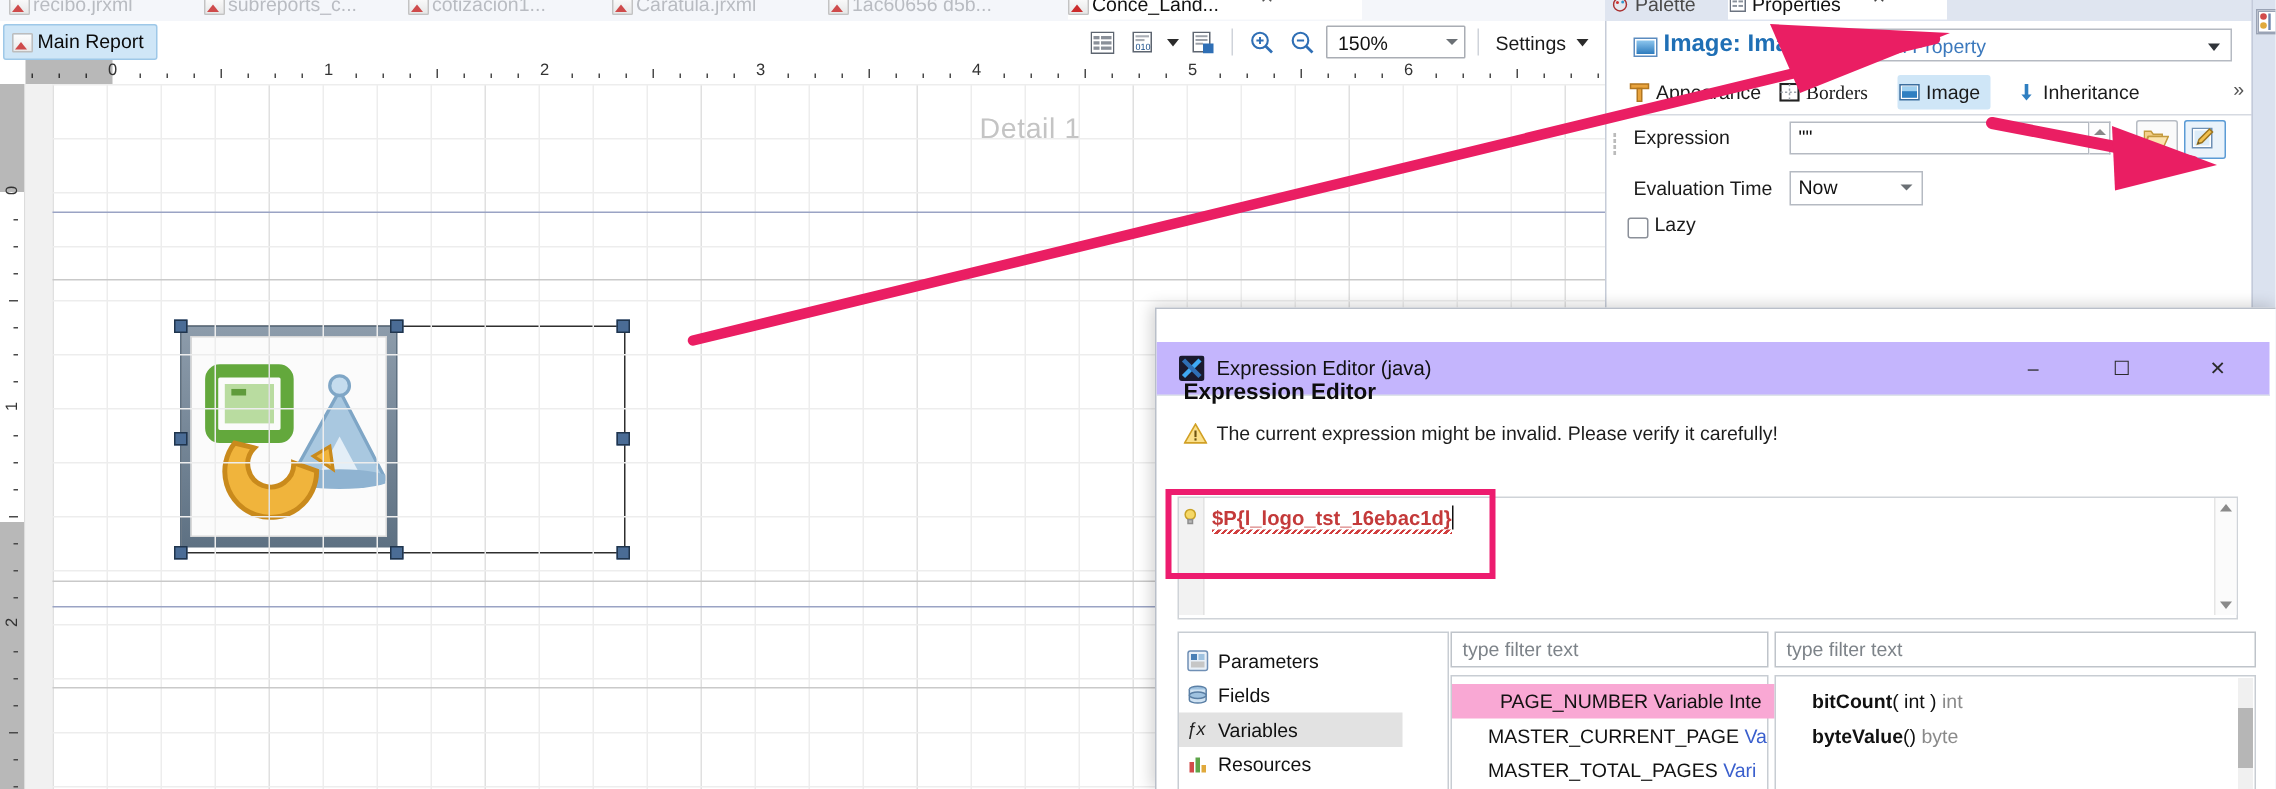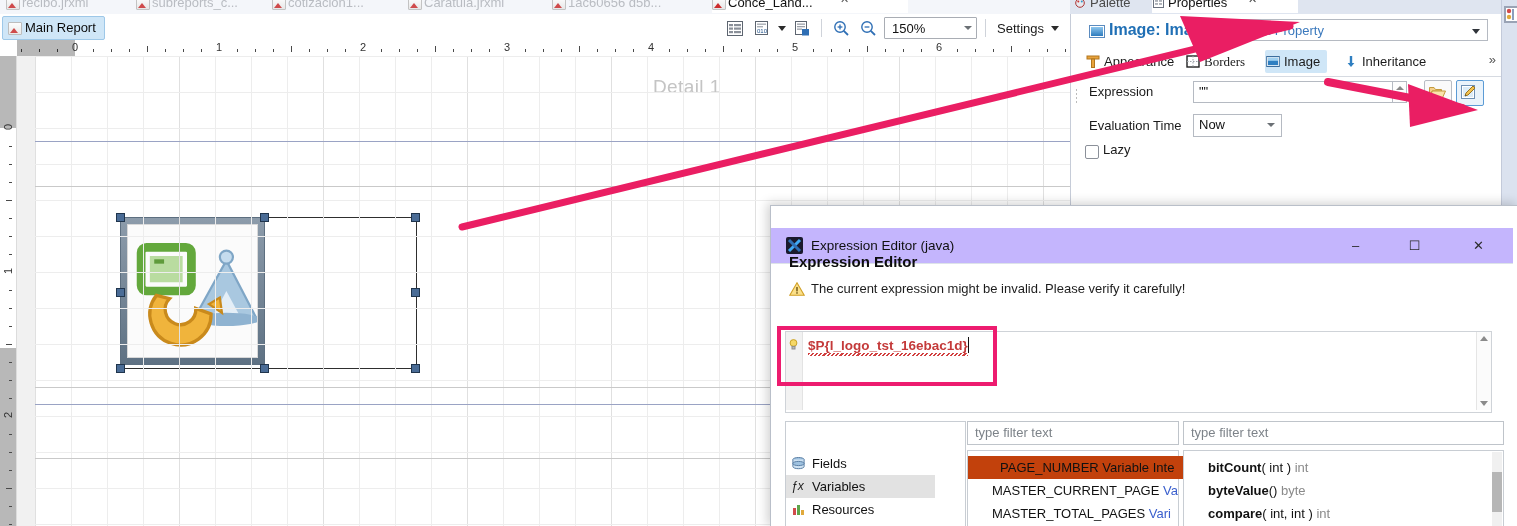--- a/index.html
+++ b/index.html
@@ -222,21 +222,21 @@
   
   .pane{position:absolute;border:1px solid #c8cdd3;background:#fff;box-sizing:border-box;}
   .filterbox{
     position:absolute;border:1px solid #bfc4ca;background:#fff;box-sizing:border-box;
     font-size:13px;color:#7d8389;line-height:22px;padding-left:7px;
   }
   .catrow{position:absolute;left:0;height:23px;line-height:23px;font-size:13px;color:#111;padding-left:26px;white-space:nowrap;}
   .catrow.sel{background:#e2e2e2;}
   .catico{position:absolute;left:5px;top:4px;width:15px;height:15px;}
   .listrow{position:absolute;height:23px;line-height:23px;font-size:13px;color:#111;padding-left:24px;white-space:nowrap;overflow:hidden;}
-  .listrow.sel{background:#c2410c;padding-left:32px;}
+  .listrow.sel{background:#f9a8d4;padding-left:32px;}
   .vtype{color:#3a5fcd;}
   .mname{font-weight:bold;color:#111;}
   .margs{color:#111;}
   .mret{color:#8a8a8a;}
   #fn-scrollbar{position:absolute;width:10px;background:#f0f0f0;}
   #fn-scrollthumb{position:absolute;left:0;width:10px;background:#b6b6b6;}
 
   
   #annotations{position:absolute;left:0;top:0;width:1517px;height:526px;pointer-events:none;}
 </style>
@@ -669,20 +669,29 @@
       <span class="squig"></span>
       <span id="expr-caret" style="left:160px;top:-1px;"></span>
     </div>
     <div id="expr-scroll">
       <span class="sbtri" style="top:4px;border-bottom:5px solid #8a8a8a;"></span>
       <span class="sbtri" style="bottom:4px;border-top:5px solid #8a8a8a;"></span>
     </div>
   </div>
 
   <div class="pane" style="left:14px;top:215px;width:181px;height:106px;">
+    <div class="catrow" style="top:7px;width:181px;">
+      <svg class="catico" viewBox="0 0 15 15">
+        <rect x="1" y="1" width="13" height="13" rx="1.5" fill="#e9f0f8" stroke="#6f8fb5"></rect>
+        <rect x="3" y="3" width="4" height="4" fill="#4a7fb5"></rect>
+        <rect x="8" y="3" width="4" height="4" fill="#9fc2e0"></rect>
+        <rect x="3" y="8" width="9" height="4" fill="#c6c6c6"></rect>
+      </svg>
+      <span>Parameters</span>
+    </div>
     <div class="catrow" style="top:30px;width:181px;">
       <svg class="catico" viewBox="0 0 15 15">
         <ellipse cx="7.5" cy="3.6" rx="5.6" ry="2.1" fill="#9fc2e0" stroke="#5a7fa5"></ellipse>
         <path d="M1.9 3.6 v7 a5.6 2.1 0 0 0 11.2 0 v-7" fill="#cfe2f2" stroke="#5a7fa5"></path>
         <ellipse cx="7.5" cy="7.5" rx="5.6" ry="2.1" fill="#9fc2e0" stroke="#5a7fa5"></ellipse>
       </svg>
       <span>Fields</span>
     </div>
     <div class="catrow" style="top:76px;width:181px;">
       <svg class="catico" viewBox="0 0 15 15">
@@ -727,24 +736,20 @@
   </div>
   <div class="pane" style="left:412px;top:244px;width:321px;height:77px;">
     <div class="listrow" style="left:0;top:5px;width:300px;">
       <span class="mname">bitCount</span><span class="margs">( int )</span>
       <span class="mret">int</span>
     </div>
     <div class="listrow" style="left:0;top:28px;width:300px;">
       <span class="mname">byteValue</span><span class="margs">()</span>
       <span class="mret">byte</span>
     </div>
-    <div class="listrow" style="left:0;top:51px;width:300px;">
-      <span class="mname">compare</span><span class="margs">( int, int )</span>
-      <span class="mret">int</span>
-    </div>
     <div id="fn-scrollbar" style="right:1px;top:1px;height:75px;">
       <div id="fn-scrollthumb" style="top:20px;height:40px;"></div>
     </div>
   </div>
 </div>
 
 <div id="expr-highlight"></div>
 
 <svg id="annotations">
 

